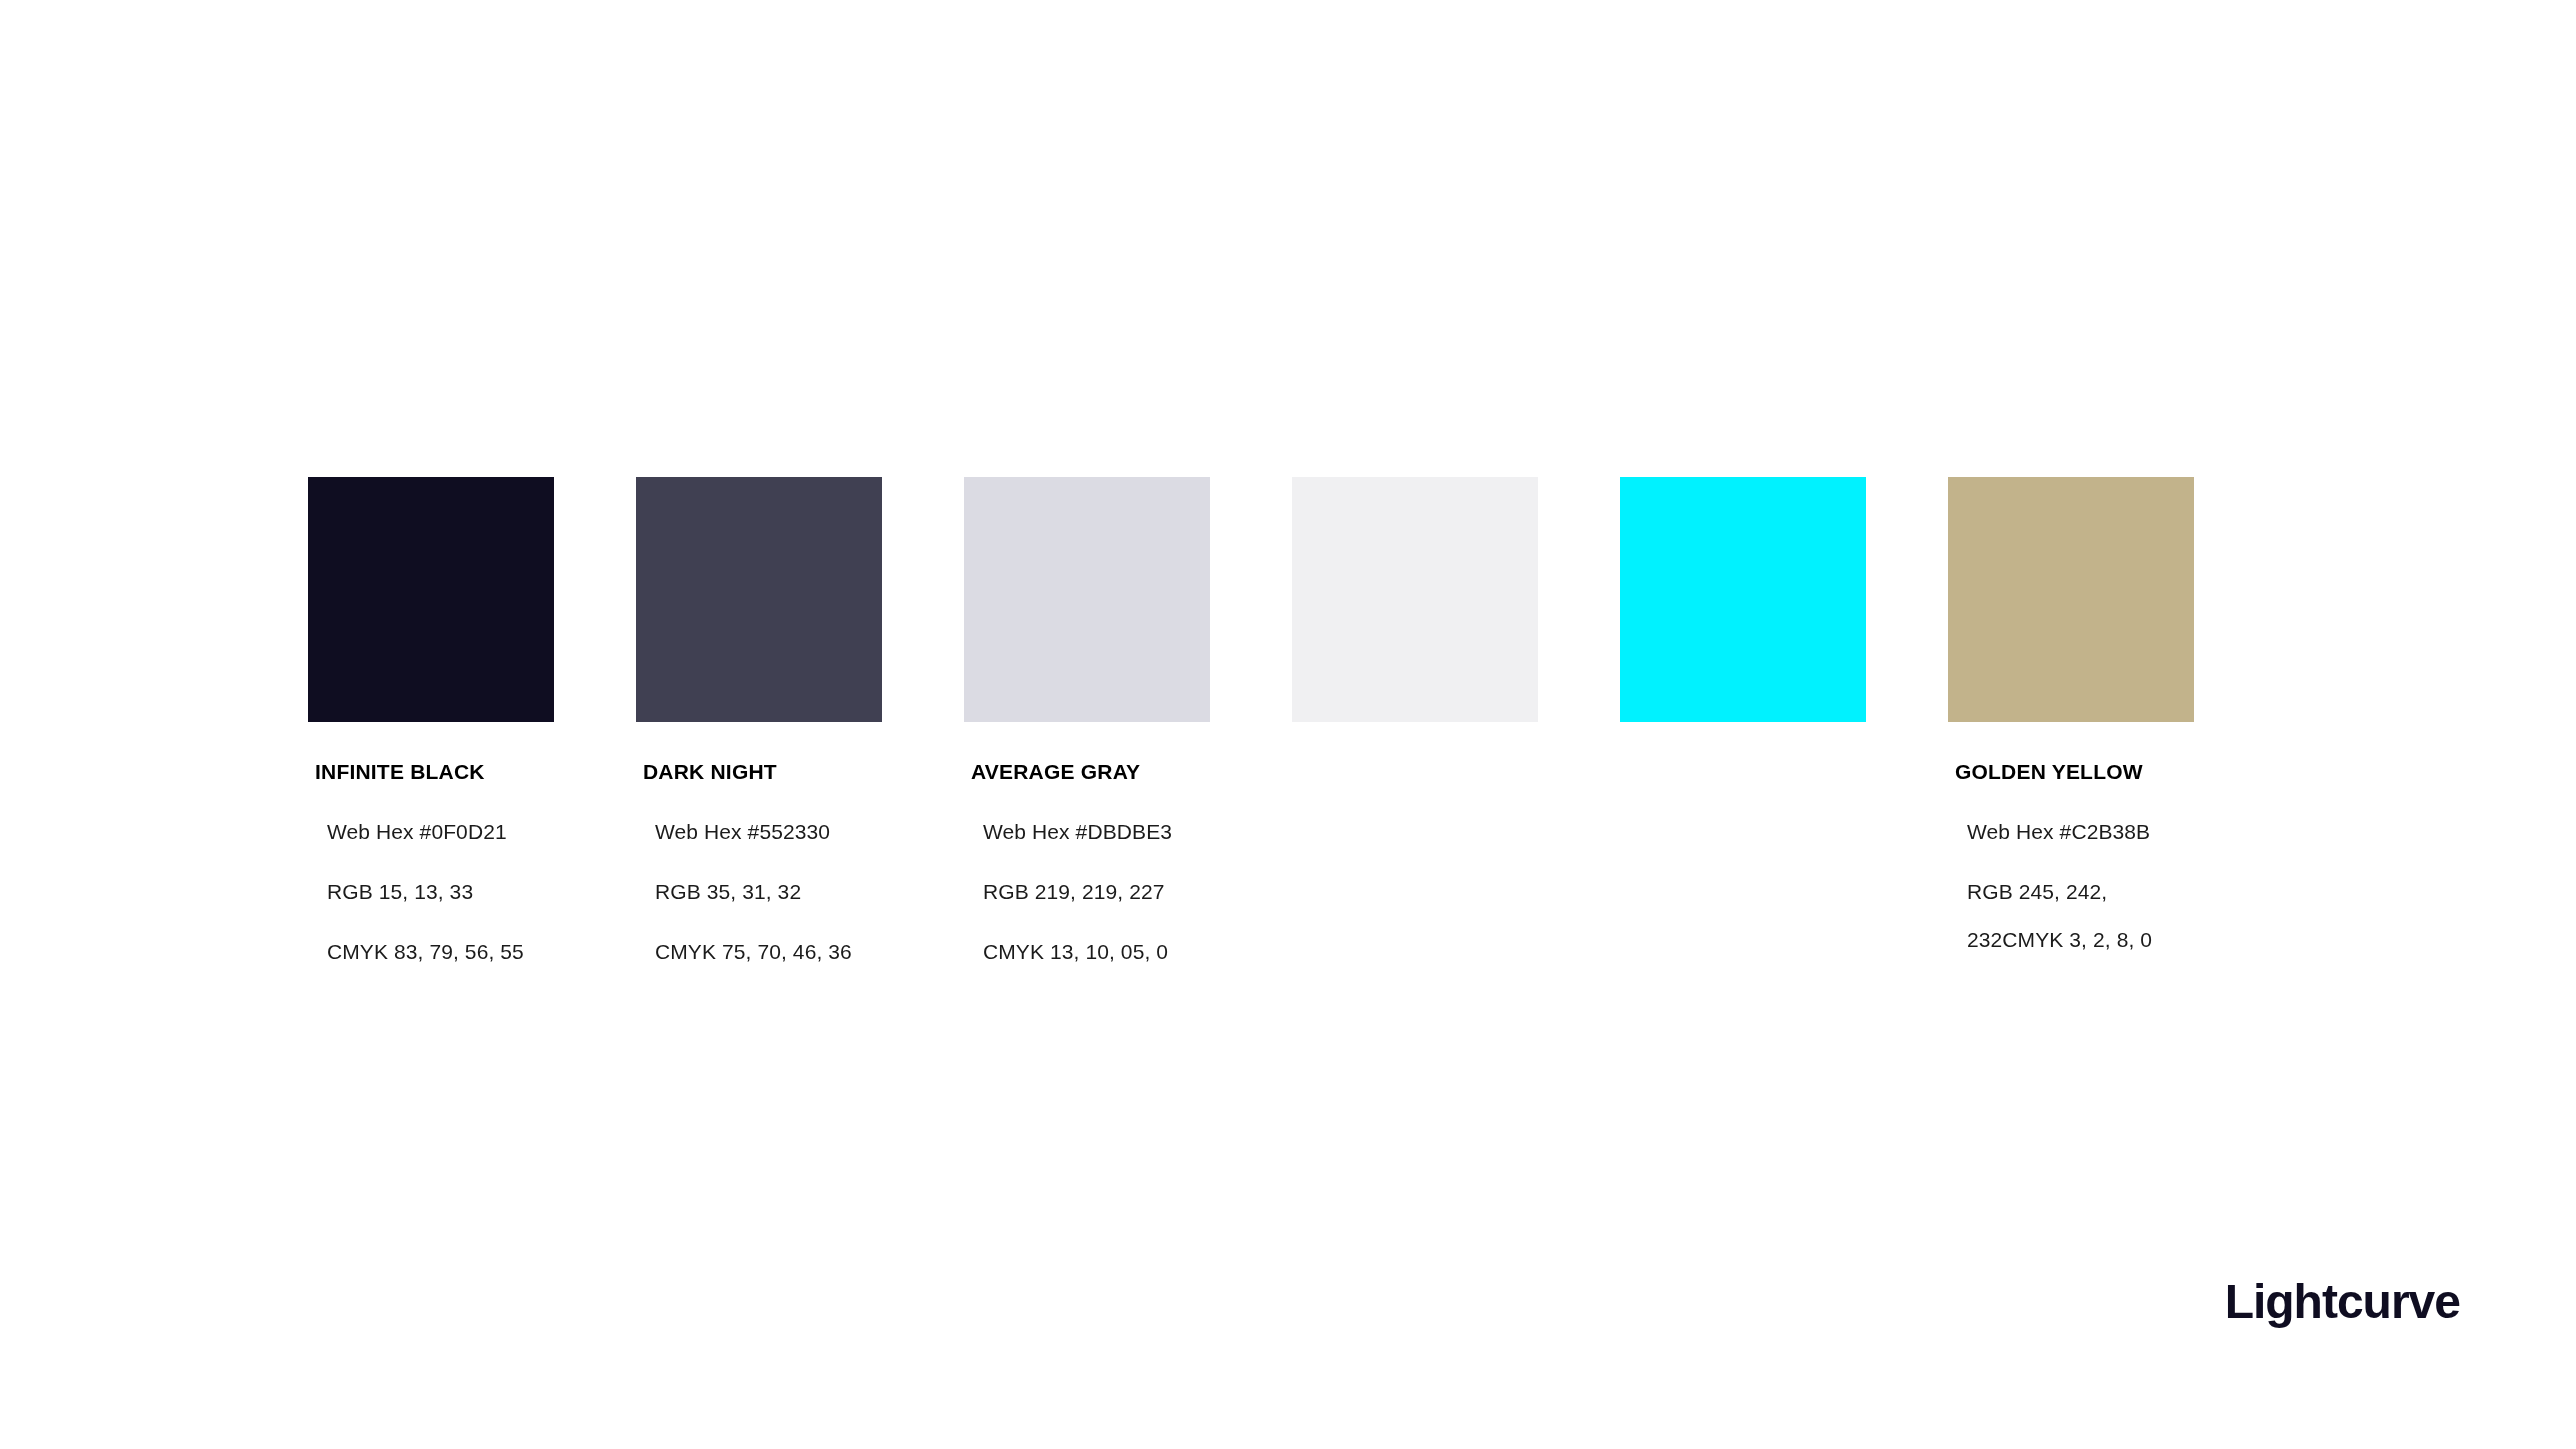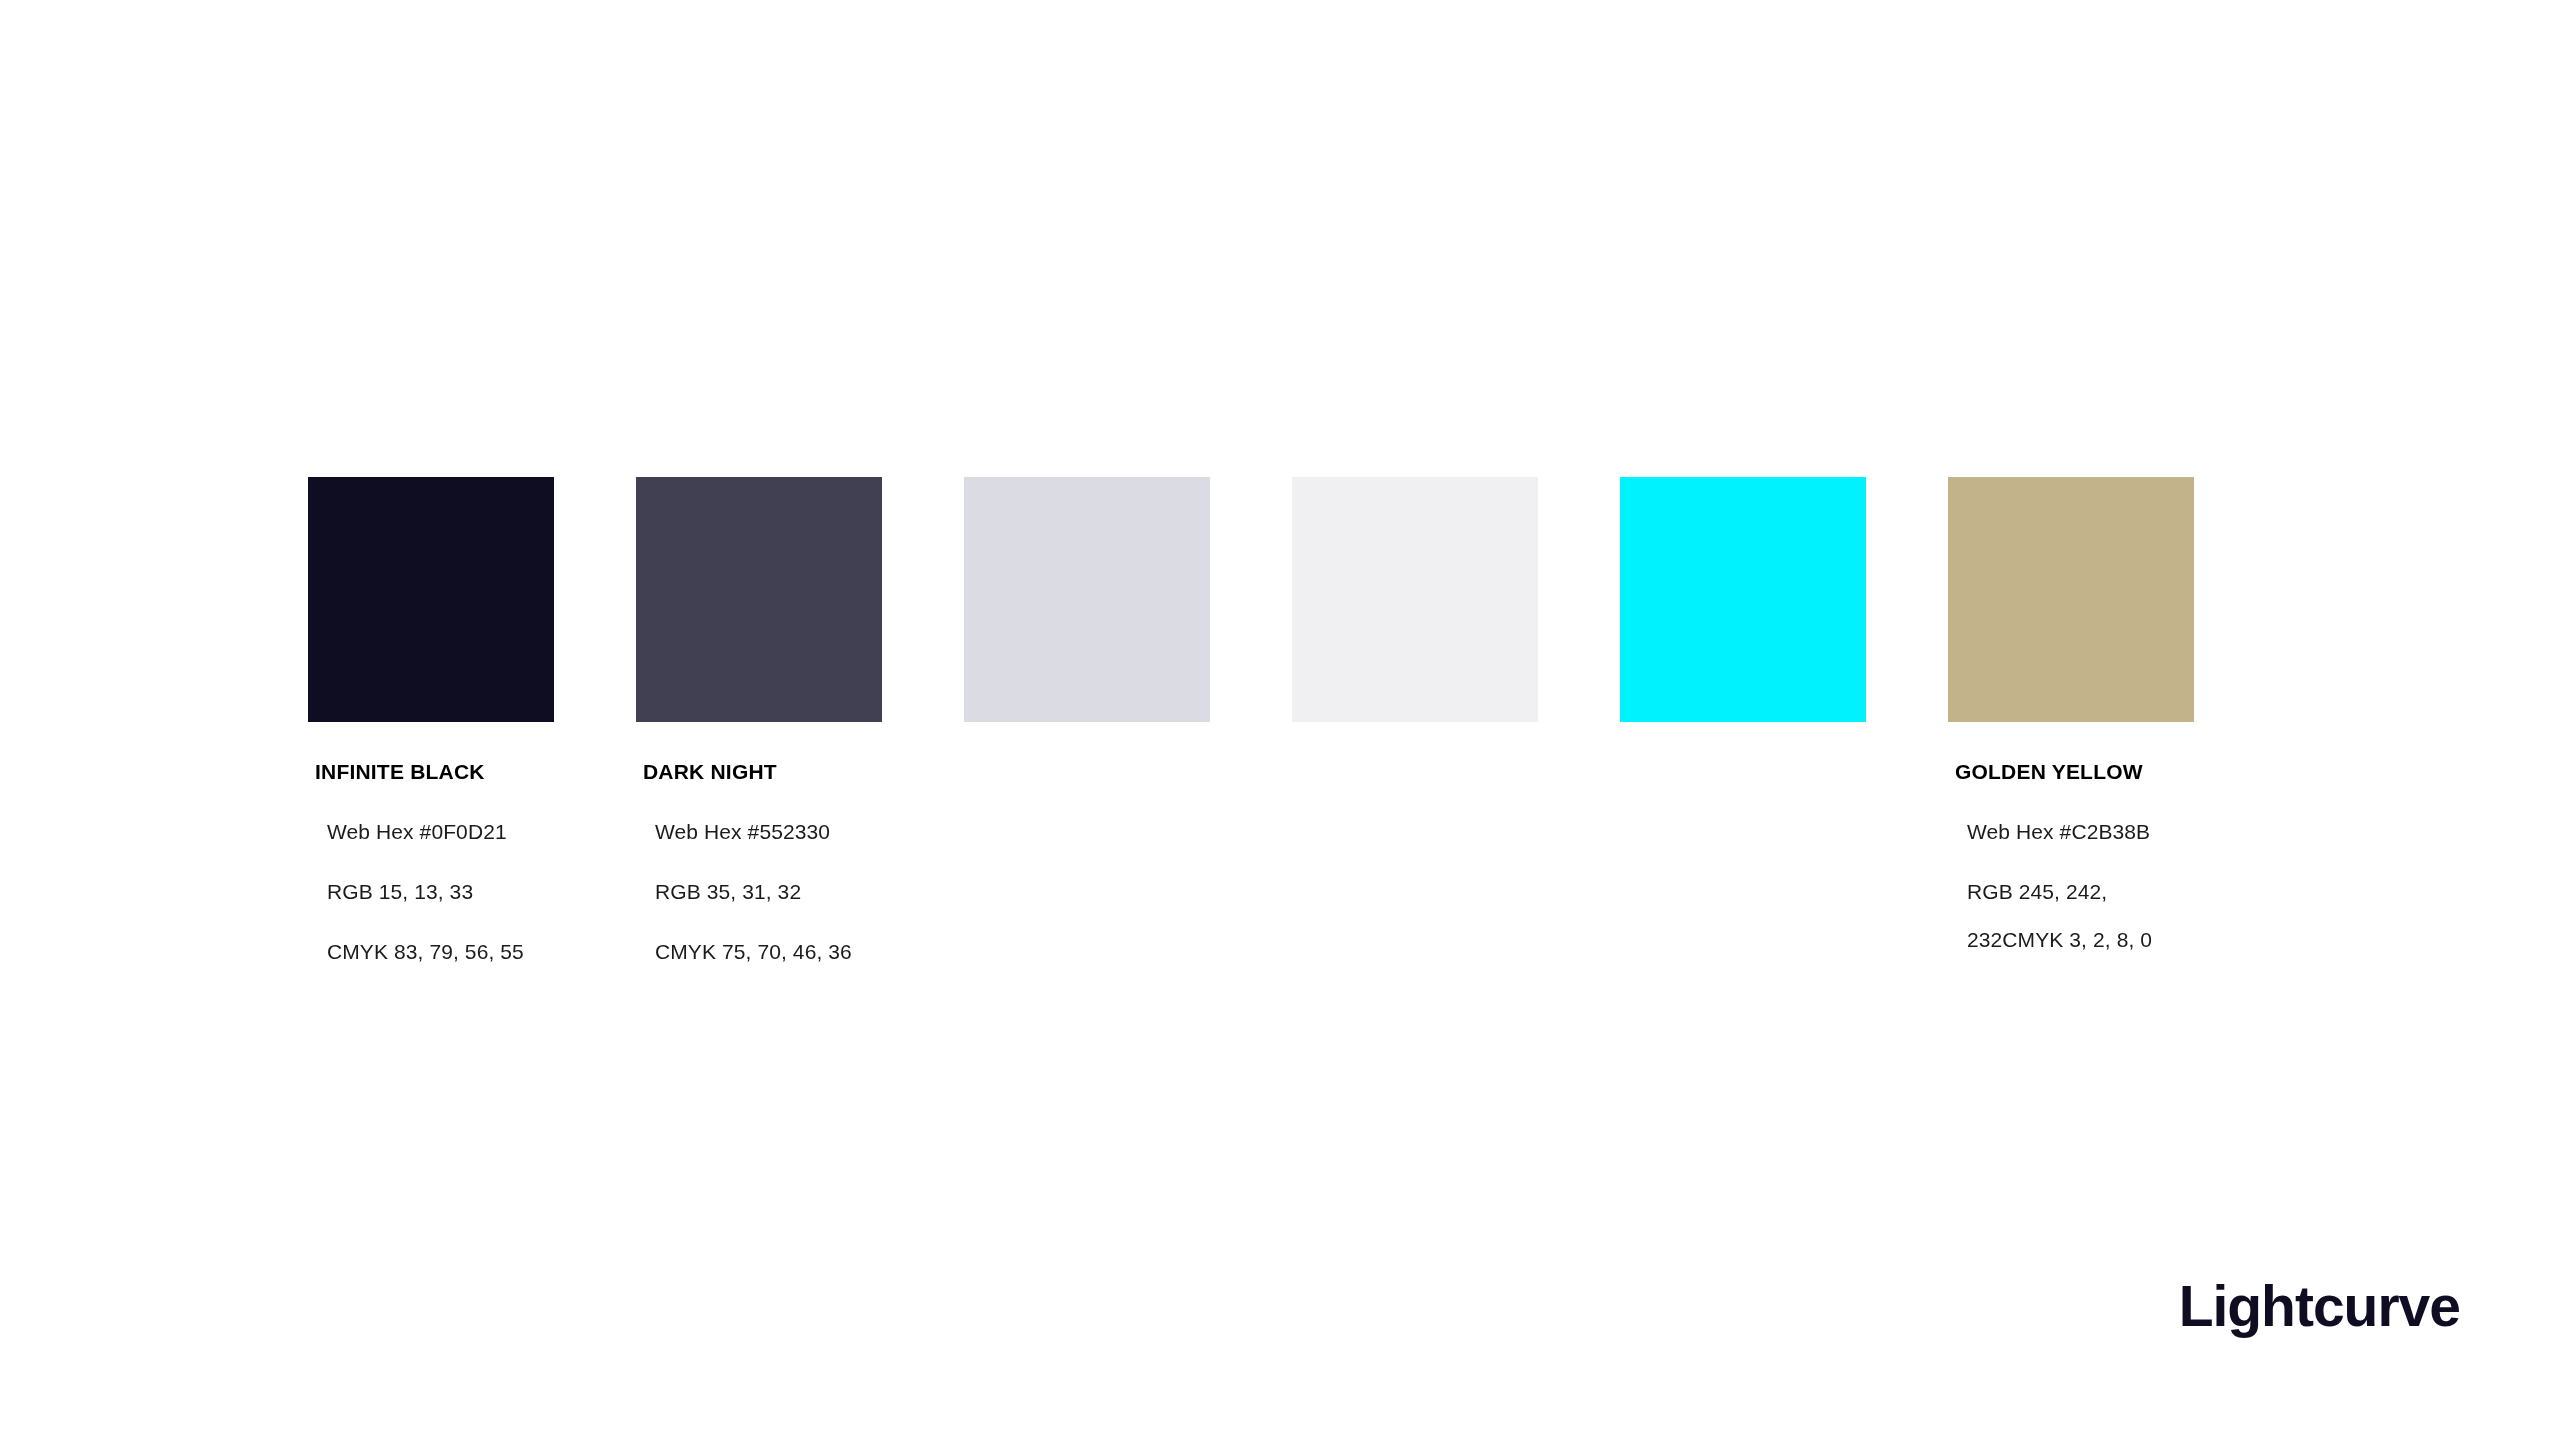--- a/index.html
+++ b/index.html
@@ -64,21 +64,21 @@
   }
   .swatch-line.nowrap {
     white-space: nowrap;
   }
 
   
   .wordmark {
     position: absolute;
     right: 116px;
     top: 1278px;
-    font-size: 57px;
+    font-size: 48px;
     font-weight: bold;
     letter-spacing: -1px;
     line-height: 1;
     color: #0F0D21;
   }
 </style>
 </head>
 <body>
 
 <div class="page">
@@ -100,20 +100,26 @@
       <div class="swatch-info">
         <div class="swatch-name">DARK NIGHT</div>
         <div class="swatch-line nowrap">Web Hex #552330</div>
         <div class="swatch-line nowrap">RGB 35, 31, 32</div>
         <div class="swatch-line nowrap">CMYK 75, 70, 46, 36</div>
       </div>
     </div>
 
     <div class="swatch-col">
       <div class="swatch-chip" style="background:#DBDBE3"></div>
+      <div class="swatch-info">
+        <div class="swatch-name">AVERAGE GRAY</div>
+        <div class="swatch-line nowrap">Web Hex #DBDBE3</div>
+        <div class="swatch-line nowrap">RGB 219, 219, 227</div>
+        <div class="swatch-line nowrap">CMYK 13, 10, 05, 0</div>
+      </div>
     </div>
 
     <div class="swatch-col">
       <div class="swatch-chip" style="background:#F0F0F2"></div>
     </div>
 
     <div class="swatch-col">
       <div class="swatch-chip" style="background:#00F2FF"></div>
     </div>
 

